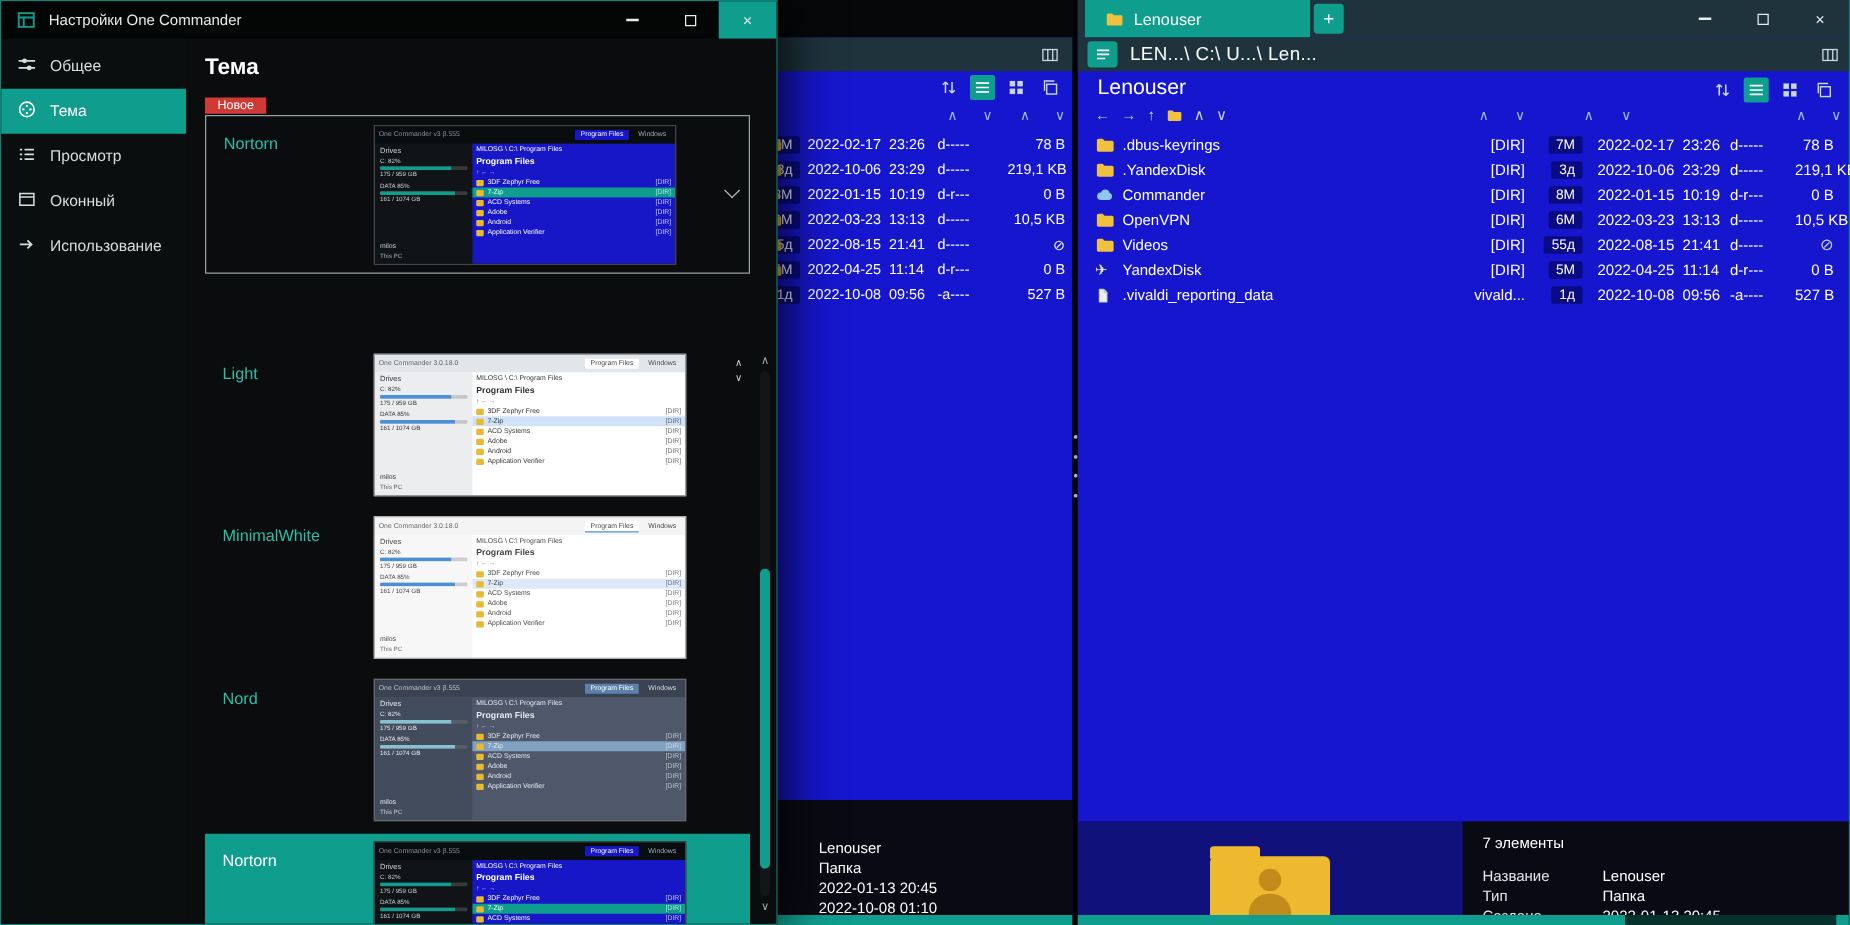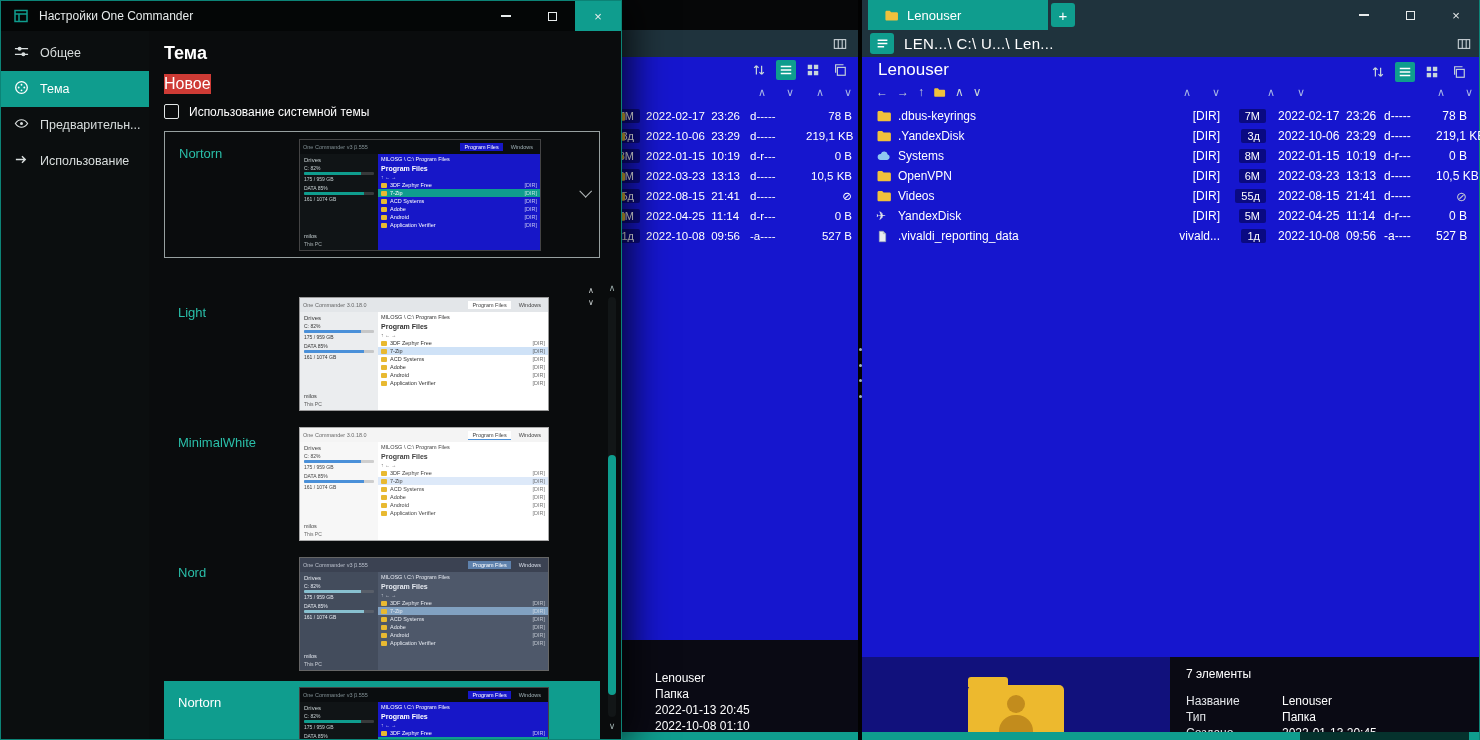--- a/index.html
+++ b/index.html
@@ -82,29 +82,29 @@
 .stwin{position:absolute;left:0;top:0;width:622px;height:740px;background:#0A0C0D;border:1px solid #0C8376;box-shadow:10px 0 34px rgba(0,0,0,.7);z-index:10}
 .st-title{height:30px;background:#040606;display:flex;align-items:center;padding-left:12px;gap:10px}
 .app-icon{width:16px;height:16px;color:var(--accent);display:flex}
 .st-title-text{color:#E6EAEA;font-size:12px}
 .st-side{position:absolute;left:0;top:30px;width:148px;bottom:0;background:#0B0E0F;padding-top:4px}
 .side-item{height:36px;display:flex;align-items:center;gap:11px;padding-left:13px;color:#D8DDDD;font-size:12.5px;cursor:pointer}
 .side-item svg{flex:none}
 .side-item.selected{background:var(--accent);color:#fff}
 .st-main{position:absolute;left:148px;top:30px;right:0;bottom:0;background:#0A0C0D;padding:12px 0 0 15px;overflow:hidden}
 .st-h{font-size:18px;color:#fff;font-weight:bold;margin-bottom:10px}
-.badge-new{display:inline-block;background:var(--red);color:#fff;font-size:16px;padding:1px 0;margin-bottom:10px}
+.badge-new{display:inline-block;background:var(--red);color:#fff;font-size:10px;padding:1px 10px;}
 .chk-row{display:flex;align-items:center;gap:10px;color:#fff;font-size:12px;margin-bottom:12px}
 .chk{width:15px;height:15px;border:1.6px solid #E2E6E6;border-radius:2px;flex:none}
 .hint{color:var(--hint);font-size:11.5px;margin-bottom:10px;max-width:430px}
 .sel-theme{position:relative;width:436px;height:127px;border:1px solid #97A0A0}
 .sel-name{position:absolute;left:14px;top:14px;color:#2ABFA9;font-size:13px}
 .chev{position:absolute;right:12px;top:46%;width:9px;height:9px;border-right:1.6px solid #B5BBBB;border-bottom:1.6px solid #B5BBBB;transform:rotate(45deg) translateY(-50%)}
 .preview-slot{position:absolute;left:134px;top:7px;width:242px;height:112px}
-.theme-list{position:absolute;left:15px;top:260px;width:436px;bottom:0}
+.theme-list{position:absolute;left:15px;top:246px;width:436px;bottom:0}
 .theme-item{position:relative;height:130px}
 .theme-item .tname{position:absolute;left:14px;top:14px;color:#2ABFA9;font-size:13px}
 .theme-item.selected{background:var(--accent)}
 .theme-item.selected .tname{color:#fff}
 .tslot{position:absolute;left:135px;top:6px;width:250px;height:114px}
 .list-arrows{position:absolute;right:24px;top:254px;width:12px;color:#CDD3D3;font-size:8px;text-align:center;line-height:12px}
 .sb-outer{position:absolute;right:3px;top:252px;bottom:8px;width:12px}
 .sb-up,.sb-down{position:absolute;left:0;width:12px;text-align:center;color:#9FB0AE;font-size:9px}
 .sb-up{top:0}.sb-down{bottom:0}
 .sb-track{position:absolute;top:14px;bottom:14px;left:2px;width:8px;background:#121617;border-radius:4px}
@@ -414,21 +414,21 @@
           <span class="date">2022-10-06  23:29</span>
           <span class="attrs">d-----</span>
           <span class="size">219,1 KB</span>
         </div>
         <div class="frow">
           <span class="fic cloud">
             <svg viewBox="0 0 16 16" width="100%" height="100%">
               <path d="M4.5 12a3 3 0 0 1 .3-6A3.6 3.6 0 0 1 11.7 6.4 2.9 2.9 0 0 1 11.3 12z" fill="currentColor"></path>
             </svg>
           </span>
-          <span class="name">Systems</span>
+          <span class="name">Commander</span>
           <span class="type">[DIR]</span>
           <span class="age">8M</span>
           <span class="date">2022-01-15  10:19</span>
           <span class="attrs">d-r---</span>
           <span class="size">0 B</span>
         </div>
         <div class="frow">
           <span class="fic folder">
             <svg viewBox="0 0 16 16" width="100%" height="100%">
               <path d="M1.5 4.3c0-.8.6-1.4 1.4-1.4h3.2l1.5 1.6h5.9c.8 0 1.4.6 1.4 1.4v6c0 .8-.6 1.4-1.4 1.4H2.9c-.8 0-1.4-.6-1.4-1.4V4.3z" fill="currentColor"></path>
@@ -550,39 +550,45 @@
               <circle cx="8" cy="8" r="6.2" fill="none" stroke="currentColor" stroke-width="1.4"></circle>
               <circle cx="8" cy="5" r="1" fill="currentColor"></circle>
               <circle cx="5" cy="8" r="1" fill="currentColor"></circle>
               <circle cx="11" cy="8" r="1" fill="currentColor"></circle>
               <circle cx="8" cy="11" r="1" fill="currentColor"></circle>
             </svg></span>
           <span>Тема</span>
         </div>
         <div class="side-item">
           <span><svg viewBox="0 0 16 16" width="15" height="15">
-              <path d="M1.5 8s2.5-4 6.5-4 6.5 4 6.5 4-2.5 4-6.5 4S1.5 8 1.5 8z" fill="none" stroke="currentColor" stroke-width="1.3"></path>
-              <circle cx="8" cy="8" r="1.6" fill="currentColor"></circle>
-            </svg></span>
-          <span>Предварительн...</span>
+              <g stroke="currentColor" stroke-width="1.4" fill="none">
+                <path d="M2 4h2M6 4h8M2 8h2M6 8h8M2 12h2M6 12h8"></path>
+              </g>
+            </svg></span>
+          <span>Просмотр</span>
+        </div>
+        <div class="side-item">
+          <span><svg viewBox="0 0 16 16" width="15" height="15">
+              <g fill="none" stroke="currentColor" stroke-width="1.3">
+                <rect x="2" y="3" width="12" height="10"></rect>
+                <path d="M2 6h12"></path>
+              </g>
+            </svg></span>
+          <span>Оконный</span>
         </div>
         <div class="side-item">
           <span><svg viewBox="0 0 16 16" width="15" height="15">
               <path d="M2 8h10M8.5 4.5L12 8l-3.5 3.5" fill="none" stroke="currentColor" stroke-width="1.5"></path>
             </svg></span>
           <span>Использование</span>
         </div>
       </aside>
     <main class="st-main">
       <div class="st-h">Тема</div>
       <div><span class="badge-new">Новое</span></div>
-      <label class="chk-row">
-        <span class="chk"></span>
-        <span>Использование системной темы</span>
-      </label>
       <div class="sel-theme">
         <span class="sel-name">Nortorn</span>
         <div class="preview-slot" id="selPreview">
             <div class="tp dark">
               <div class="tp-tb">
                 <span class="tp-title">One Commander v3 β.555</span>
                 <span class="tp-tab act">Program Files</span>
                 <span class="tp-tab">Windows</span>
               </div>
               <div class="tp-body">

